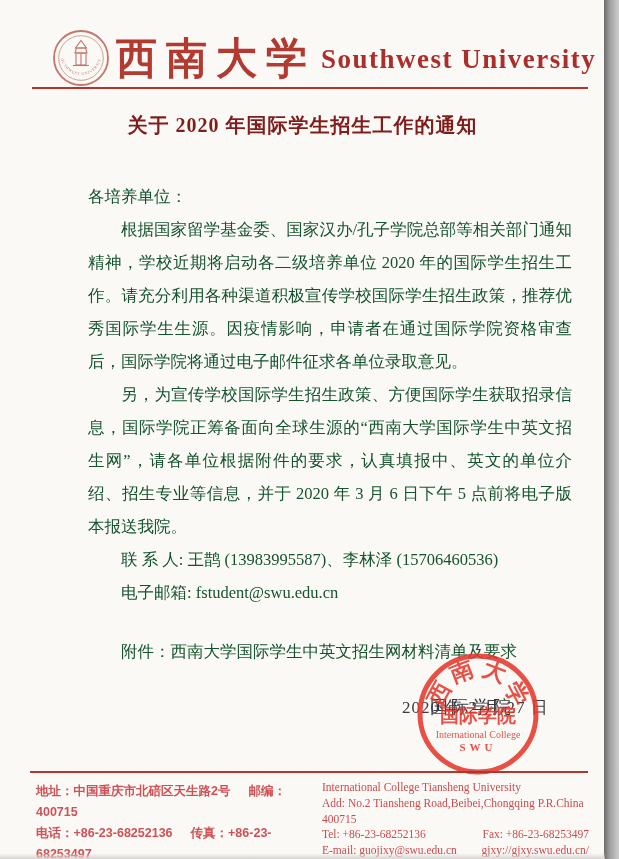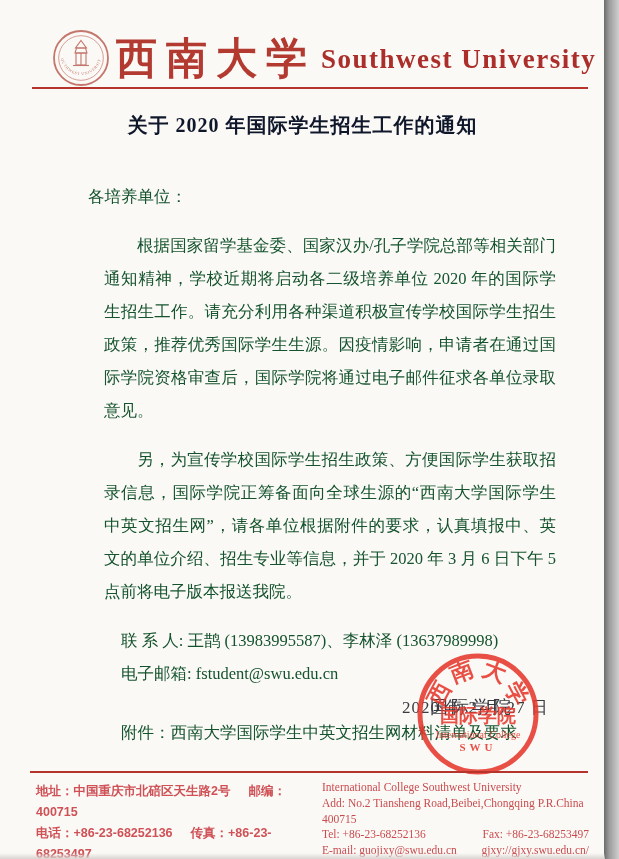--- a/index.html
+++ b/index.html
@@ -18,24 +18,24 @@
   .emblem{position:absolute;left:52px;top:29px;width:58px;height:58px;}
   .uni-cn{position:absolute;left:116px;top:34px;width:200px;
     font-size:41px;line-height:48px;color:#b23a30;letter-spacing:9px;
     font-weight:bold;white-space:nowrap;transform:scaleY(1.05);}
   .uni-en{position:absolute;left:321px;top:44px;
     font-size:27px;font-weight:bold;color:#ab2e2a;letter-spacing:1.5px;white-space:nowrap;}
   .header-rule{position:absolute;left:32px;top:87px;width:556px;height:2px;background:#b5342c;}
 
   
   .doc-title{position:absolute;left:0;top:112px;width:605px;text-align:center;
-    font-size:20px;font-weight:bold;color:#0f172a;letter-spacing:1px;}
+    font-size:20px;font-weight:bold;color:#7f1d1d;letter-spacing:1px;}
   .doc-body{position:absolute;left:88px;top:180px;width:484px;
     font-size:16.5px;line-height:33px;color:#14532d;text-align:justify;}
-  .doc-body p{margin:16px;text-indent:2em;}
+  .doc-body p{margin:0;text-indent:2em;}
   .salutation{text-indent:0;}
   .indent-line{padding-left:2em;}
   .attachment{padding-left:2em;margin-top:26px;}
 
   
   .sig-org{position:absolute;left:430px;top:695px;font-size:18px;color:#3a3b42;letter-spacing:3px;}
   .sig-date{position:absolute;left:402px;top:696px;font-size:17px;color:#3a3b42;letter-spacing:1px;white-space:nowrap;}
   .seal{position:absolute;left:414px;top:650px;width:128px;height:128px;opacity:.87;}
 
   
@@ -74,21 +74,21 @@
   <div class="uni-cn">西南大学</div>
   <div class="uni-en">Southwest University</div>
   <div class="header-rule"></div>
 
   <div class="doc-title">关于 2020 年国际学生招生工作的通知</div>
 
   <div class="doc-body">
     <div class="salutation">各培养单位：</div>
     <p>根据国家留学基金委、国家汉办/孔子学院总部等相关部门通知精神，学校近期将启动各二级培养单位 2020 年的国际学生招生工作。请充分利用各种渠道积极宣传学校国际学生招生政策，推荐优秀国际学生生源。因疫情影响，申请者在通过国际学院资格审查后，国际学院将通过电子邮件征求各单位录取意见。</p>
     <p>另，为宣传学校国际学生招生政策、方便国际学生获取招录信息，国际学院正筹备面向全球生源的“西南大学国际学生中英文招生网”，请各单位根据附件的要求，认真填报中、英文的单位介绍、招生专业等信息，并于 2020 年 3 月 6 日下午 5 点前将电子版本报送我院。</p>
-    <div class="indent-line">联 系 人: 王鹊 (13983995587)、李林泽 (13637989998)</div>
+    <div class="indent-line">联 系 人: 王鹊 (13983995587)、李林泽 (15706460536)</div>
     <div class="indent-line">电子邮箱: fstudent@swu.edu.cn</div>
     <div class="attachment">附件：西南大学国际学生中英文招生网材料清单及要求</div>
   </div>
 
   <div class="sig-org">国际学院</div>
   <div class="sig-date">2020 年 2 月 27 日</div>
 
   <svg class="seal" viewBox="0 0 128 128">
     <circle cx="64" cy="64" r="58" fill="none" stroke="#e6382d" stroke-width="5"></circle>
     <g fill="#e6382d" font-weight="bold" font-size="23" text-anchor="middle">
@@ -107,21 +107,21 @@
   <div class="footer-cn">
     <div>
       <span>地址：中国重庆市北碚区天生路2号</span><span class="gap"></span><span>邮编：400715</span>
     </div>
     <div>
       <span>电话：+86-23-68252136</span><span class="gap"></span><span>传真：+86-23-68253497</span>
     </div>
   </div>
 
   <div class="footer-en">
-    <div>International College Southwest University</div>
+    <div>International College Tiansheng University</div>
     <div>Add: No.2 Tiansheng Road,Beibei,Chongqing P.R.China 400715</div>
     <div class="row2">
       <span>Tel: +86-23-68252136</span>
       <span>Fax: +86-23-68253497</span>
     </div>
     <div class="row2">
       <span>E-mail: guojixy@swu.edu.cn</span>
       <span>gjxy://gjxy.swu.edu.cn/</span>
     </div>
   </div>

